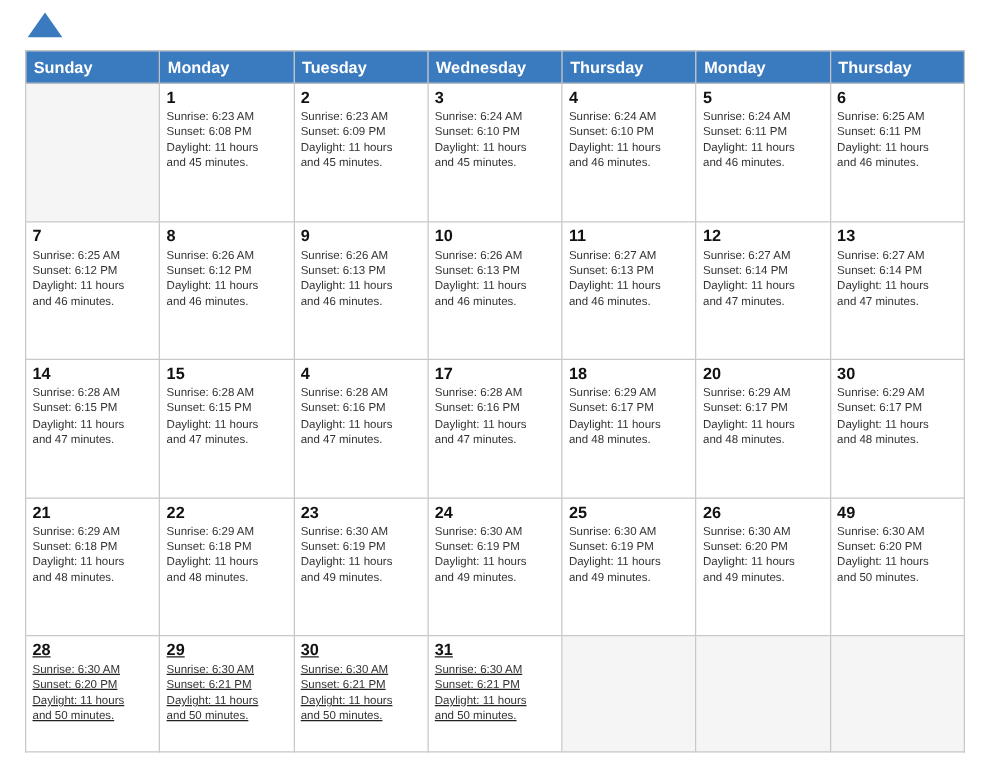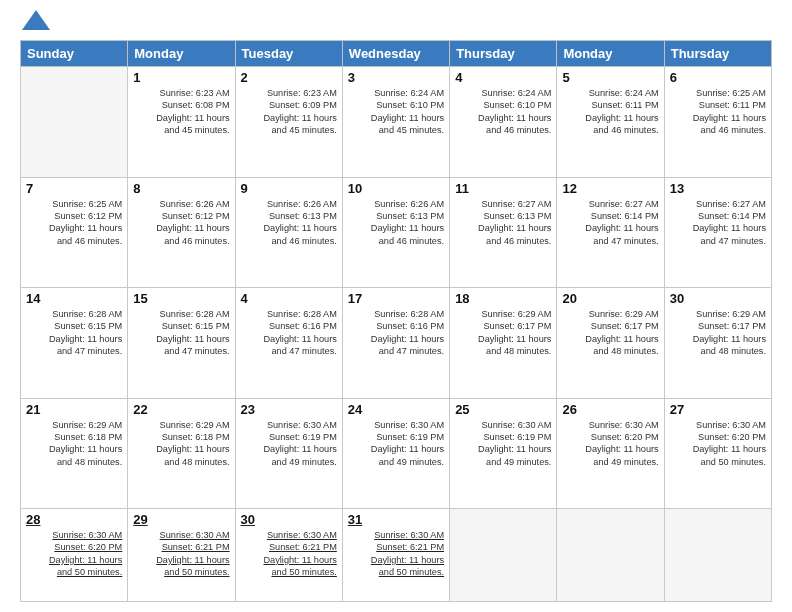--- a/index.html
+++ b/index.html
@@ -81,21 +81,20 @@
       font-size: 13px;
       font-weight: bold;
       color: #111;
       display: block;
       margin-bottom: 2px;
     }
     .cell-text {
       font-size: 9.2px;
       line-height: 1.35;
       color: #333;
-      text-align: right;
     }
     .last-row .cal-cell {
       height: 74px;
       text-decoration: underline;
     }
   </style>
 </head>
 <body>
 
 <div class="page">
@@ -313,21 +312,21 @@
 and 49 minutes.</div>
           </td>
           <td class="cal-cell">
             <span class="day-num">26</span>
             <div class="cell-text" style="white-space: pre-line;">Sunrise: 6:30 AM
 Sunset: 6:20 PM
 Daylight: 11 hours
 and 49 minutes.</div>
           </td>
           <td class="cal-cell">
-            <span class="day-num">27</span>
+            <span class="day-num">49</span>
             <div class="cell-text" style="white-space: pre-line;">Sunrise: 6:30 AM
 Sunset: 6:20 PM
 Daylight: 11 hours
 and 50 minutes.</div>
           </td>
         </tr>
         <tr class="last-row">
           <td class="cal-cell">
             <span class="day-num">28</span>
             <div class="cell-text" style="white-space: pre-line;">Sunrise: 6:30 AM

